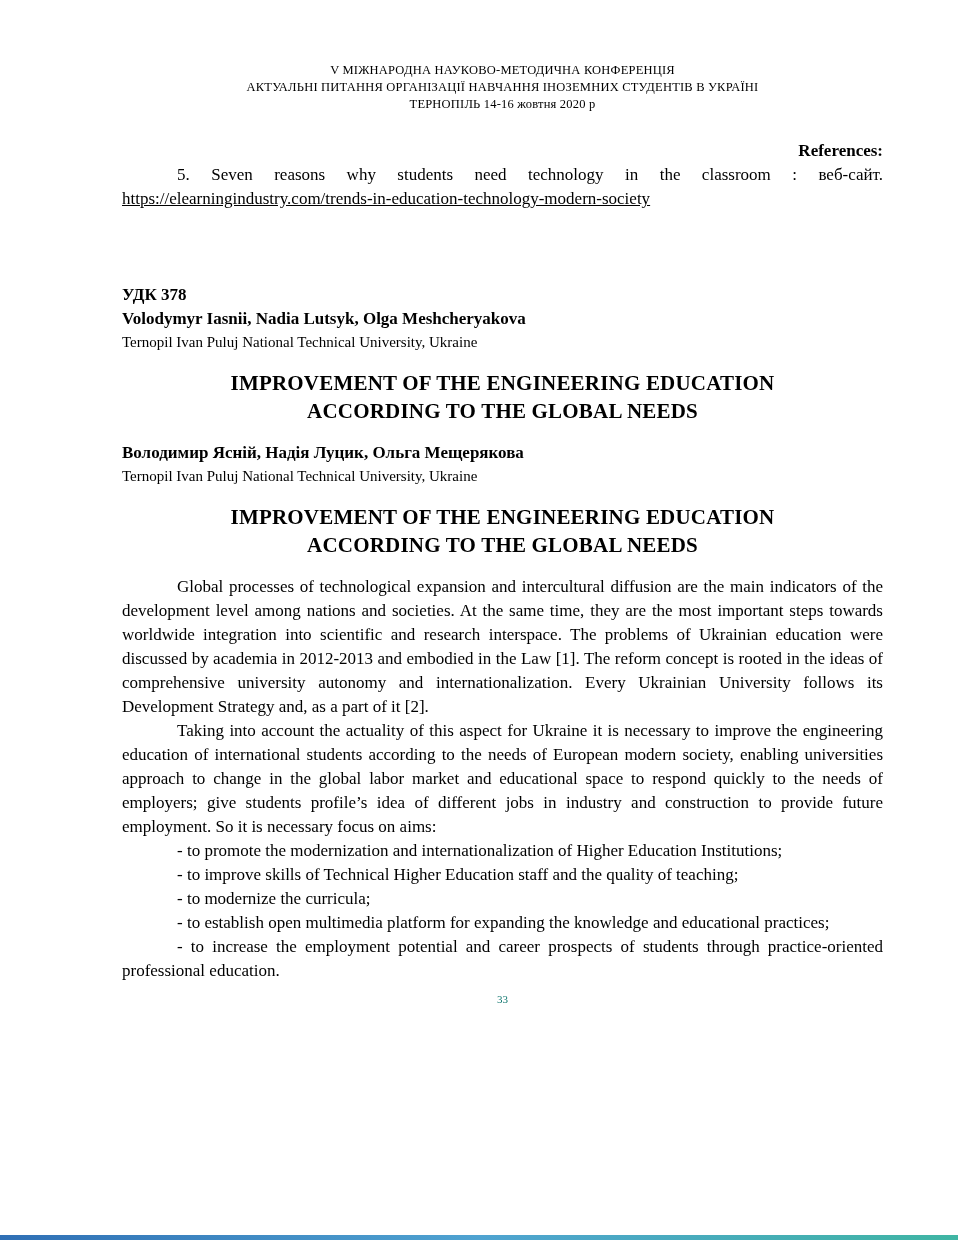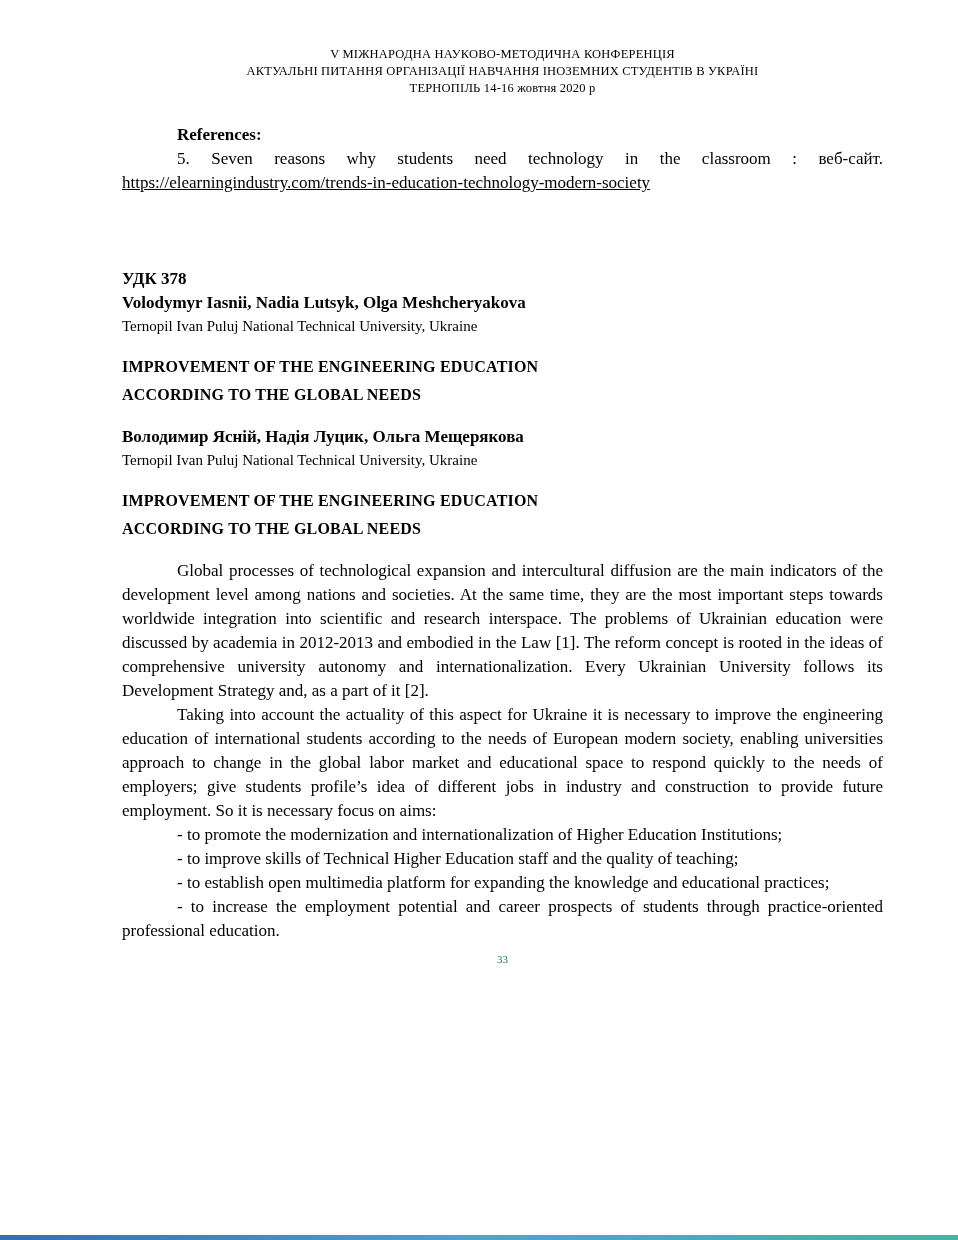--- a/index.html
+++ b/index.html
@@ -9,45 +9,45 @@
     height: 1240px;
     margin: 0 auto;
     background: #ffffff;
     color: #000000;
     font-family: "Liberation Serif", "DejaVu Serif", serif;
     font-size: 17px;
     line-height: 24px;
     overflow: hidden;
     box-sizing: border-box;
   }
-  .content { padding: 46px 75px 0 122px; }
+  .content { padding: 46px 75px 0 122px; margin-top: 16px; }
   .conf-header {
     text-align: center;
     font-size: 12.5px;
     line-height: 17px;
     letter-spacing: 0.2px;
   }
   p { margin: 0; }
   .bold { font-weight: bold; }
-  .indent { text-indent: 55px; }
+  .indent { text-indent: 55px; text-align: right; }
   .jl { text-align: justify; text-align-last: justify; }
   .refs { margin-top: 26px; }
   .url {
     color: #000000;
     text-decoration: underline;
     cursor: pointer;
     word-break: break-all;
   }
   .article { margin-top: 72px; }
   .meta-line { font-weight: bold; }
   .affil { font-size: 15px; line-height: 22px; }
   .title {
     margin: 16px 0;
-    text-align: left;
-    font-size: 16px;
+    text-align: center;
+    font-size: 21px;
     line-height: 28px;
     font-weight: bold;
     letter-spacing: 0.2px;
   }
   .body-par { text-align: justify; text-indent: 55px; }
   .aims { margin: 0; }
   .aim { text-align: justify; text-indent: 55px; }
   .page-number {
     margin-top: 4px;
     text-align: center;
@@ -96,20 +96,21 @@
         <div>IMPROVEMENT OF THE ENGINEERING EDUCATION</div>
         <div>ACCORDING TO THE GLOBAL NEEDS</div>
       </div>
 
       <p class="body-par">Global processes of technological expansion and intercultural diffusion are the main indicators of the development level among nations and societies. At the same time, they are the most important steps towards worldwide integration into scientific and research interspace. The problems of Ukrainian education were discussed by academia in 2012-2013 and embodied in the Law [1]. The reform concept is rooted in the ideas of comprehensive university autonomy and internationalization. Every Ukrainian University follows its Development Strategy and, as a part of it [2].</p>
       <p class="body-par">Taking into account the actuality of this aspect for Ukraine it is necessary to improve the engineering education of international students according to the needs of European modern society, enabling universities approach to change in the global labor market and educational space to respond quickly to the needs of employers; give students profile’s idea of different jobs in industry and construction to provide future employment. So it is necessary focus on aims:</p>
 
       <div class="aims">
         <p class="aim">- to promote the modernization and internationalization of Higher Education Institutions;</p>
         <p class="aim">- to improve skills of Technical Higher Education staff and the quality of teaching;</p>
+        <p class="aim">- to modernize the curricula;</p>
         <p class="aim">- to establish open multimedia platform for expanding the knowledge and educational practices;</p>
         <p class="aim">- to increase the employment potential and career prospects of students through practice-oriented professional education.</p>
       </div>
     </div>
 
     <div class="page-number">33</div>
   </div>
 
   <div class="bottom-bar" style="background: linear-gradient(to right, rgb(47, 111, 181), rgb(79, 163, 209), rgb(63, 181, 163));"></div>
 </div>

